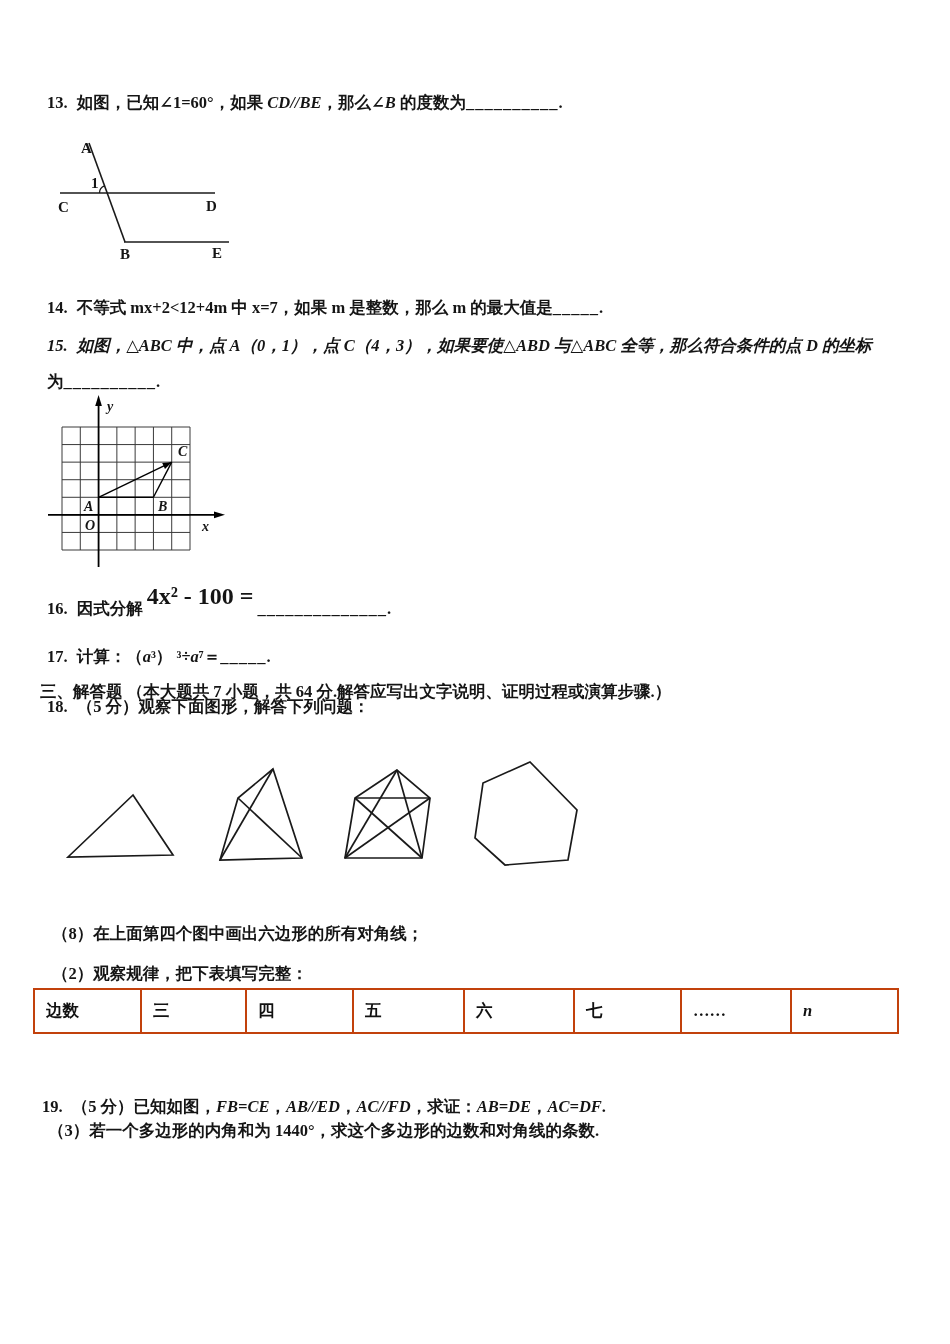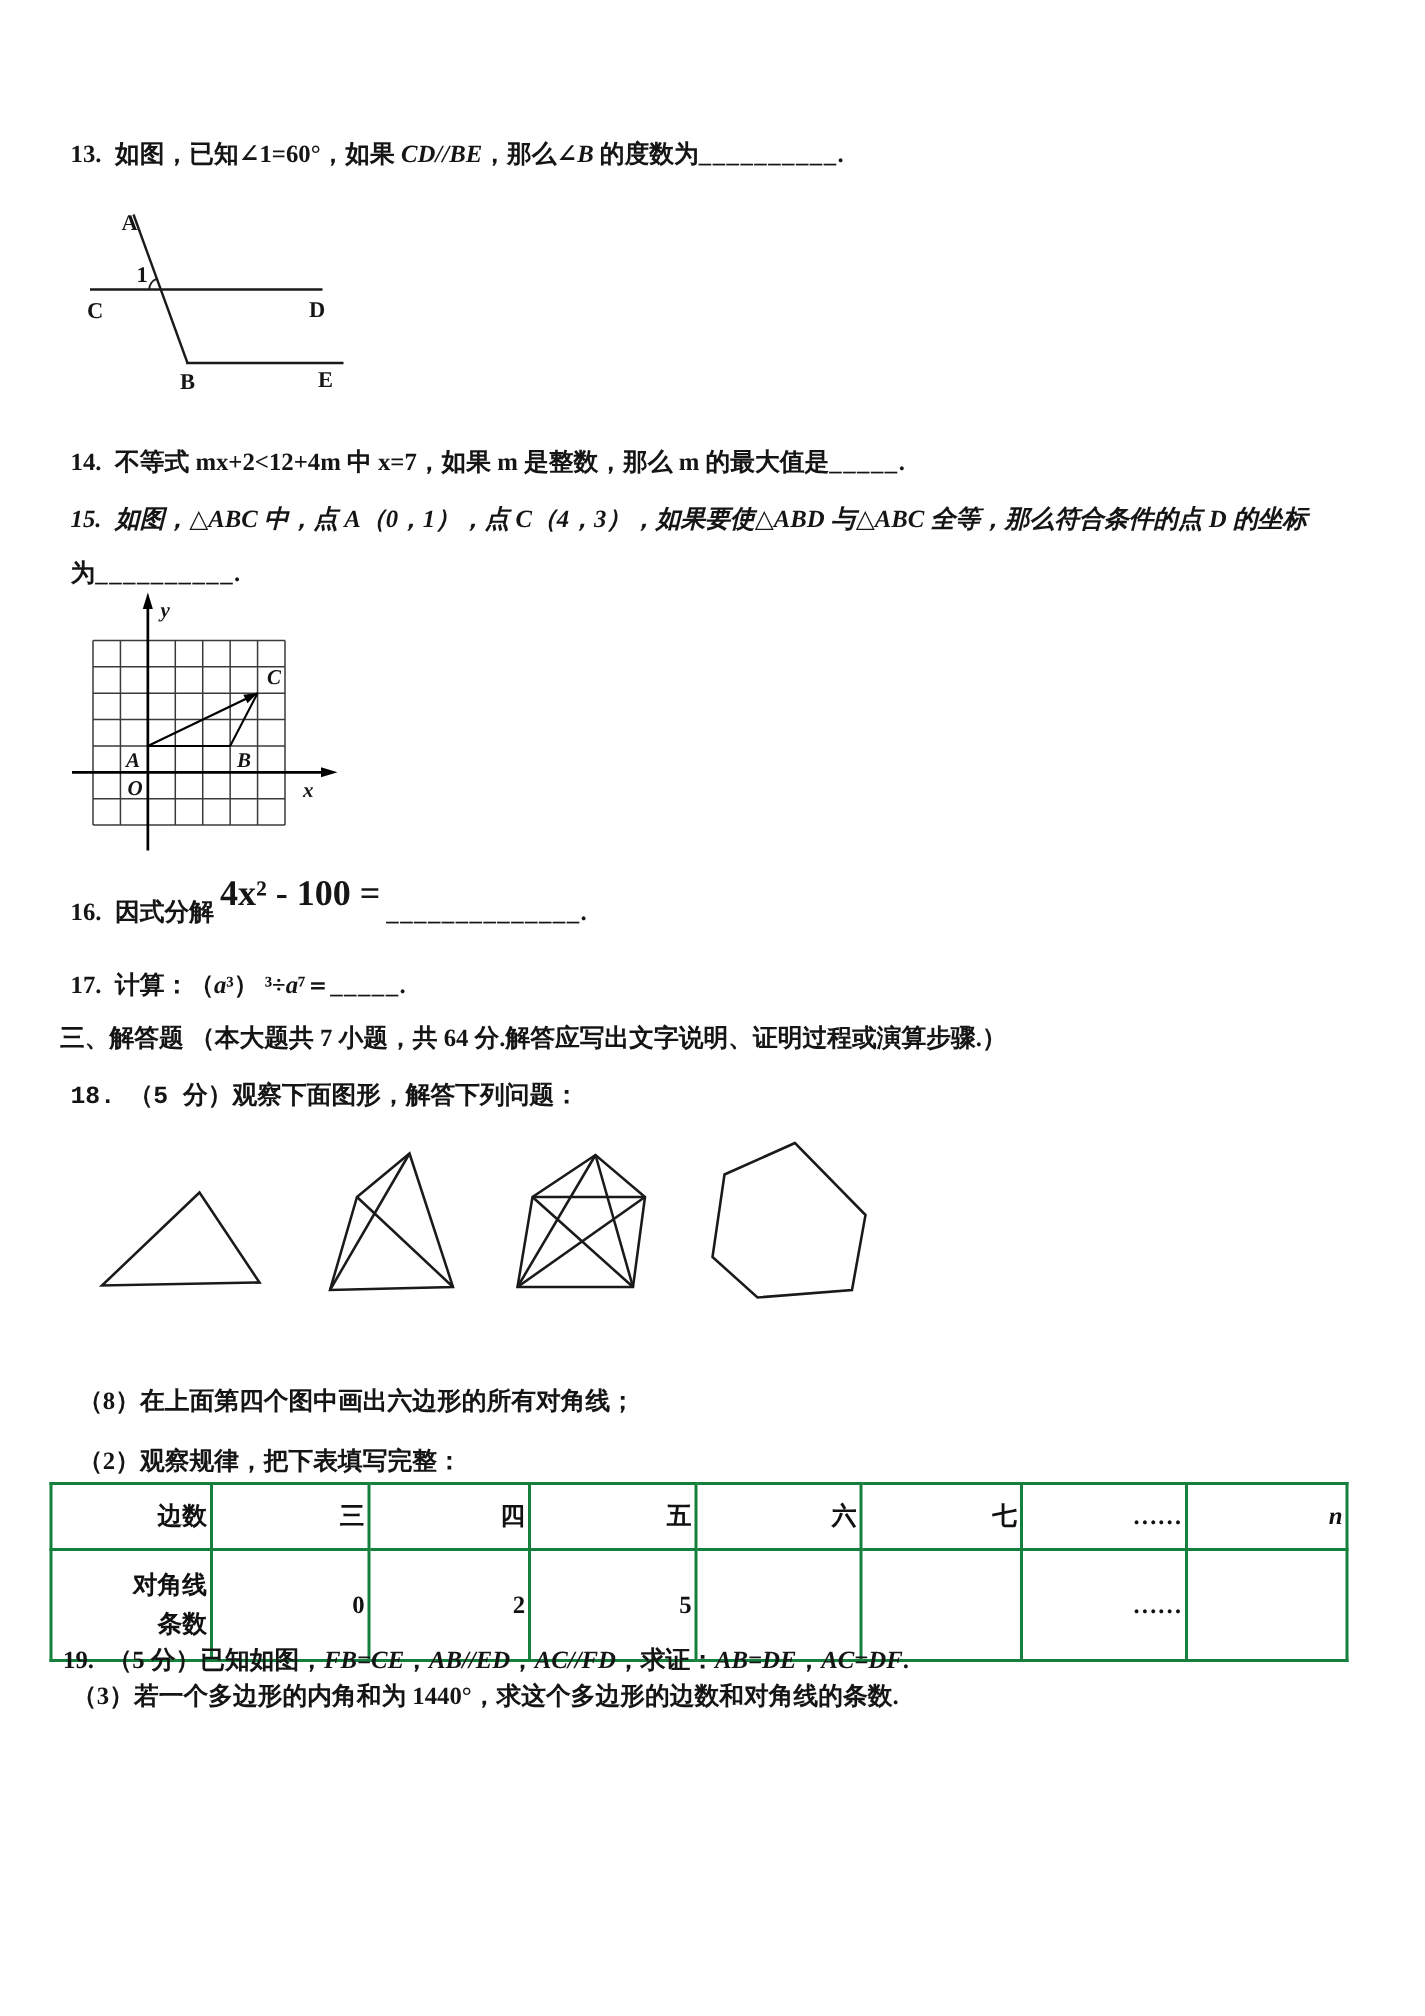--- a/index.html
+++ b/index.html
@@ -20,21 +20,21 @@
   .hd { font-weight:800; }
   svg { position:absolute; overflow:visible; }
   svg text { font-family:"Liberation Serif","DejaVu Serif",serif; fill:#151515; }
   .figlabel { font-size:15px; font-weight:600; }
   .figlabel-i { font-size:14px; font-style:italic; font-weight:600; }
   table.qtable {
     position:absolute; left:33px; top:988px; border-collapse:collapse;
     table-layout:fixed; font-size:16.5px; font-weight:700; color:#111;
   }
   table.qtable th, table.qtable td {
-    border:2px solid #15803d; text-align:right; padding:2px 2px 2px 11px;
+    border:2px solid #c2410c; text-align:left; padding:2px 2px 2px 11px;
     font-weight:700; vertical-align:middle;
   }
   table.qtable tr.hdr { height:44px; }
   table.qtable tr.bodyrow { height:74px; }
   .rl div { line-height:26px; }
 </style>
 </head>
 <body>
 
 <div>
@@ -93,21 +93,21 @@
     <text x="45" y="138" class="figlabel-i">O</text>
     <text x="44" y="119" class="figlabel-i">A</text>
     <text x="118" y="119" class="figlabel-i">B</text>
     <text x="138" y="64" class="figlabel-i">C</text>
   </svg>
 
   <div class="line" style="left:47px; top:595px;"><span class="num">16.</span><span>因式分解</span><span class="raised">4x² - 100 =</span><span class="bl">______________</span><span>.</span></div>
   <div class="line" style="left:47px; top:646px;"><span class="num">17.</span><span>计算：（</span><span class="m">a</span><span>³） ³÷</span><span class="m">a</span><span>⁷＝</span><span class="bl">_____</span><span>.</span></div>
 
   <div class="line" style="left:40px; top:681px;"><span class="hd">三、解答题</span><span> （本大题共 7 小题，共 64 分.解答应写出文字说明、证明过程或演算步骤.）</span></div>
-  <div class="line" style="left:47px; top:720px;font-family:Liberation Mono, monospace;"><span class="num">18.</span><span>（5 分）观察下面图形，解答下列问题：</span></div>
+  <div class="line" style="left:47px; top:696px;"><span class="num">18.</span><span>（5 分）观察下面图形，解答下列问题：</span></div>
 
   <svg style="left:55px; top:745px;" width="535" height="135" viewBox="0 0 535 135">
     <g stroke="#1a1a1a" stroke-width="1.7" fill="none" stroke-linejoin="miter">
       <polygon points="78,50 13,112 118,110"></polygon>
       <g>
         <polygon points="218,24 183,53 165,115 247,113"></polygon>
         <line x1="218" y1="24" x2="165" y2="115"></line>
         <line x1="183" y1="53" x2="247" y2="113"></line>
       </g>
       <g>
@@ -140,32 +140,19 @@
         <tr class="hdr">
       <th><span>边数</span></th>
       <th><span>三</span></th>
       <th><span>四</span></th>
       <th><span>五</span></th>
       <th><span>六</span></th>
       <th><span>七</span></th>
       <th><span>……</span></th>
       <th><span class="m">n</span></th>
     </tr>
-    <tr class="bodyrow">
-      <td class="rl">
-        <div>对角线</div>
-        <div>条数</div>
-      </td>
-      <td><span>0</span></td>
-      <td><span>2</span></td>
-      <td><span>5</span></td>
-      <td><span></span></td>
-      <td><span></span></td>
-      <td><span>……</span></td>
-      <td><span></span></td>
-    </tr>
   </tbody>
     </table>
 
   <div class="line" style="left:48px; top:1120px;"><span>（3）若一个多边形的内角和为 1440°，求这个多边形的边数和对角线的条数.</span></div>
   <div class="line" style="left:42px; top:1096px;"><span class="num">19.</span><span>（5 分）已知如图，</span><span class="m">FB=CE</span><span>，</span><span class="m">AB//ED</span><span>，</span><span class="m">AC//FD</span><span>，求证：</span><span class="m">AB=DE</span><span>，</span><span class="m">AC=DF</span><span>.</span></div>
 
 </div>
 
 </body></html>

